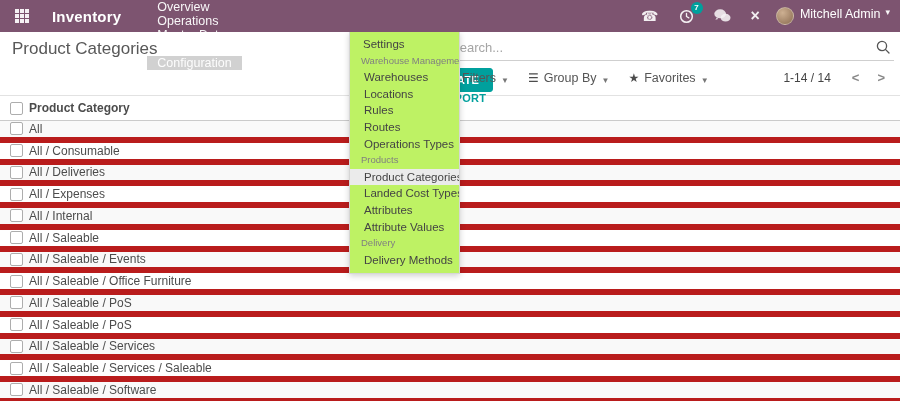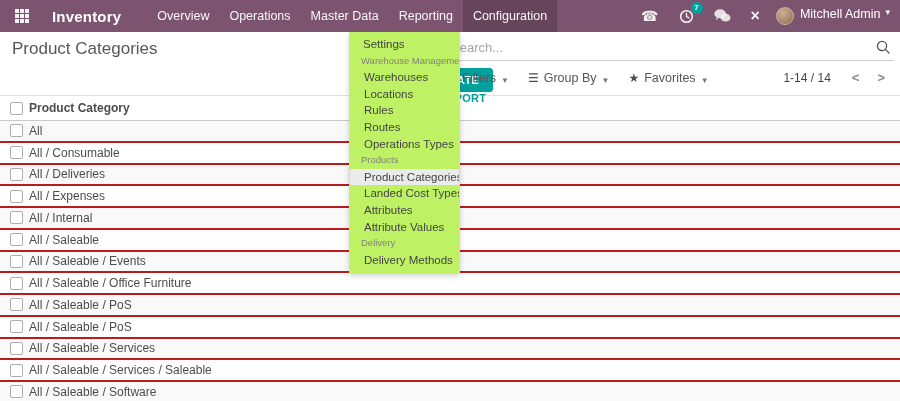--- a/index.html
+++ b/index.html
@@ -6,21 +6,21 @@
   html,body { width:900px; height:401px; overflow:hidden; background:#fff;
               font-family:"Liberation Sans", sans-serif; }
 
   
   .topbar { height:32px; background:var(--topbar,#7d5470); display:flex; align-items:center;
             color:#fff; position:relative; z-index:60; }
   .apps-btn { width:44px; height:32px; display:flex; align-items:center; justify-content:center; cursor:pointer; }
   .grid-icon { display:grid; grid-template-columns:repeat(3,3.5px); grid-gap:1.5px; }
   .grid-icon i { width:3.5px; height:3.5px; background:rgba(255,255,255,.92); display:block; }
   .app-name { font-weight:bold; font-size:15px; margin:0 26px 0 8px; letter-spacing:.2px; cursor:pointer; }
-  .menu { display:flex; height:32px; }
+  .menu { display:flex; height:32px;flex-direction:column; }
   .menu > div { padding:0 10px; display:flex; align-items:center; font-size:12.5px;
                 color:rgba(255,255,255,.95); cursor:pointer; white-space:nowrap; }
   .menu > div.active { background:rgba(0,0,0,.18); }
   .topbar-right { margin-left:auto; display:flex; align-items:center; padding-right:10px; }
   .icon-btn { padding:0 10px; height:32px; display:flex; align-items:center; justify-content:center;
               color:rgba(255,255,255,.9); cursor:pointer; position:relative; font-size:14px; }
   .icon-btn svg { display:block; opacity:.92; }
   .badge { position:absolute; top:2px; right:1px; background:var(--accent,#00a09d); color:#fff;
            font-size:8px; line-height:12px; min-width:12px; height:12px; border-radius:7px;
            text-align:center; padding:0 2px; font-weight:bold; }
@@ -48,21 +48,21 @@
   .filter-row { margin-top:9px; display:flex; align-items:center; font-size:12.5px; color:#555; padding-left:15px; }
   .frow-btn { display:flex; align-items:flex-end; margin-right:19px; cursor:pointer; white-space:nowrap; }
   .frow-btn .glyph { margin-right:5px; font-size:12px; color:#4c4c4c; }
   .frow-btn .dd { font-size:8px; margin-left:5px; color:#777; }
   .pager { margin-left:auto; display:flex; align-items:center; color:#444; font-size:12px; }
   .pager-arrows { display:flex; margin-left:12px; }
   .pager-arrows span { color:#888; font-size:13px; padding:0 9px; cursor:pointer; font-weight:bold; }
 
   
   .list { border-top:1px solid #e2e2e2; }
-  .lrow { display:flex; align-items:center; height:21.75px; border-bottom:2px solid #b91c1c;
+  .lrow { display:flex; align-items:center; height:21.75px; border-bottom:6px solid #b91c1c;
           font-size:12px; color:#4c4c4c; padding-left:10px; cursor:pointer; }
   .lrow.head { height:25px; font-weight:bold; border-bottom:1px solid #cacaca; cursor:default; }
   .rows > .lrow:nth-child(odd) { background:#f9f9f9; }
   .cb { width:13px; height:13px; border:1px solid #adadad; border-radius:2px; background:#fff;
         margin-right:6px; flex:0 0 13px; cursor:pointer; }
   .lrow .lbl { padding-left:0; }
 
   
   .dropdown { position:absolute; left:349px; top:32px; width:111px; background:#bef264;
               border:1px solid #d6d6d6; border-top:none; box-shadow:0 2px 6px rgba(0,0,0,.18);

